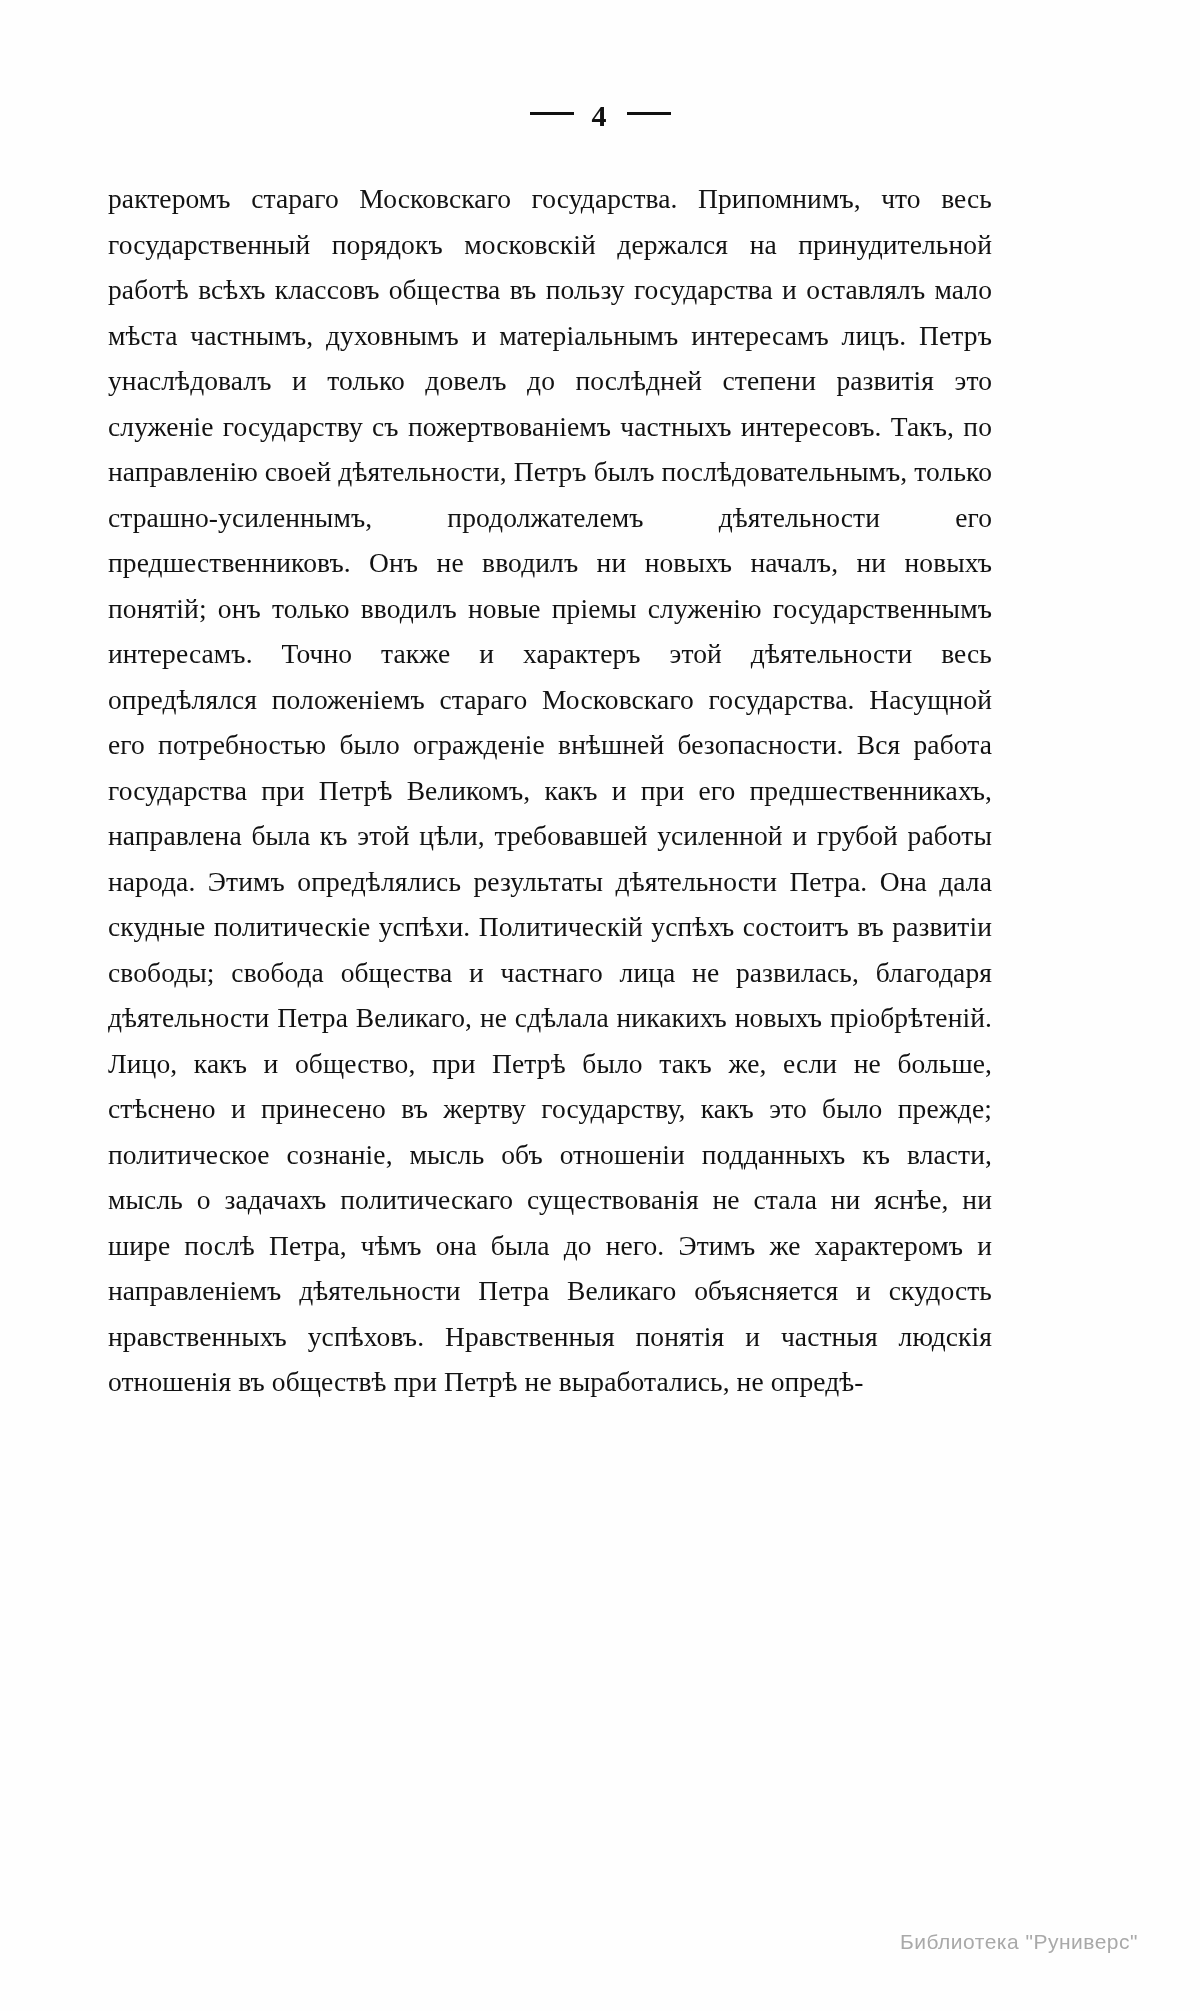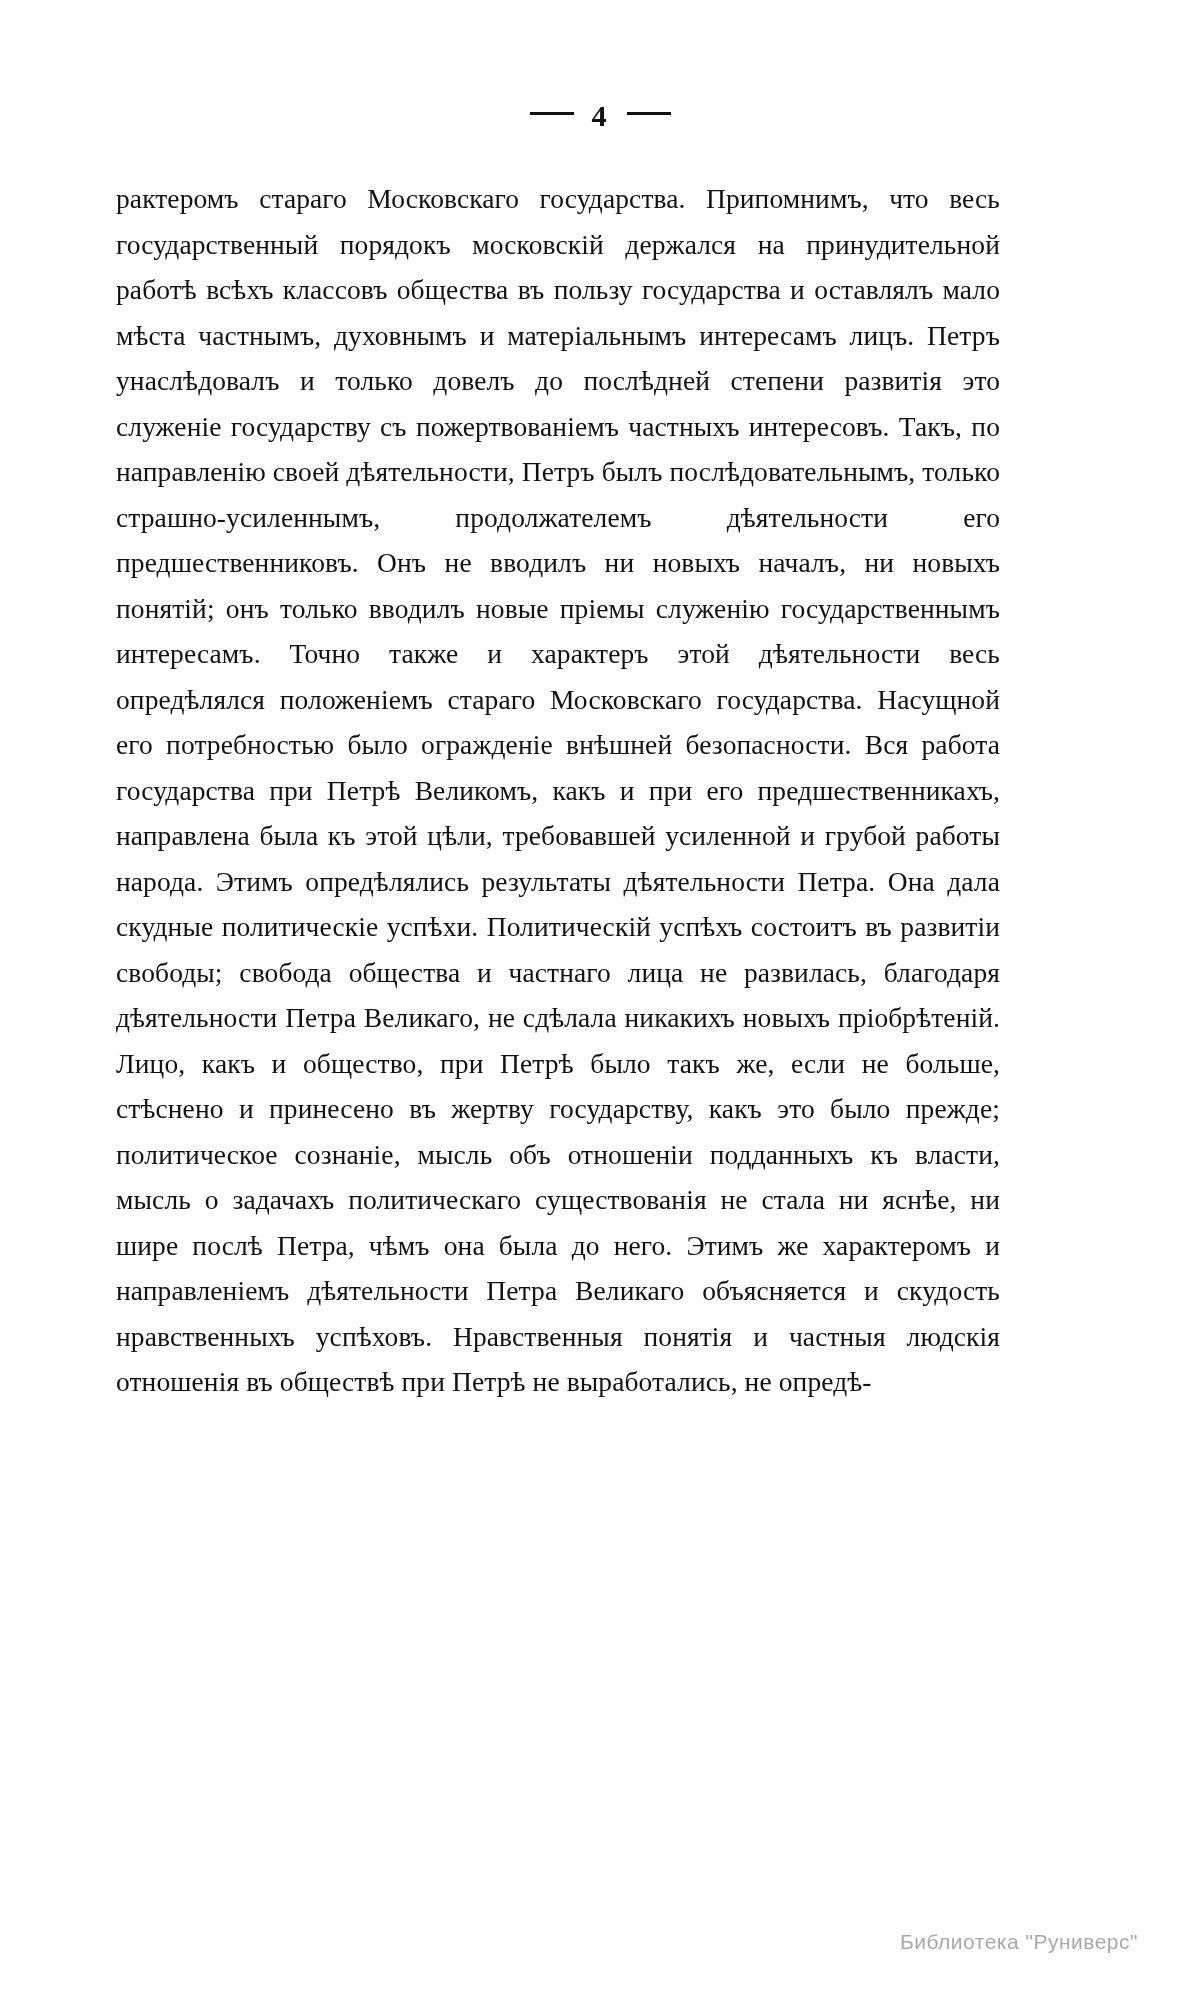--- a/index.html
+++ b/index.html
@@ -51,21 +51,20 @@
     position: absolute;
     top: 176px;
     left: 108px;
     width: 884px;
     font-size: 27.5px;
     line-height: 45.5px;
     text-align: justify;
     text-justify: inter-word;
     color: #121212;
     letter-spacing: 0.1px;
-    margin-left: 8px;
   }
   .body-text p {
     margin: 0;
     text-indent: 0;
   }
   .watermark {
     position: absolute;
     left: 0;
     top: 1930px;
     width: 1200px;

